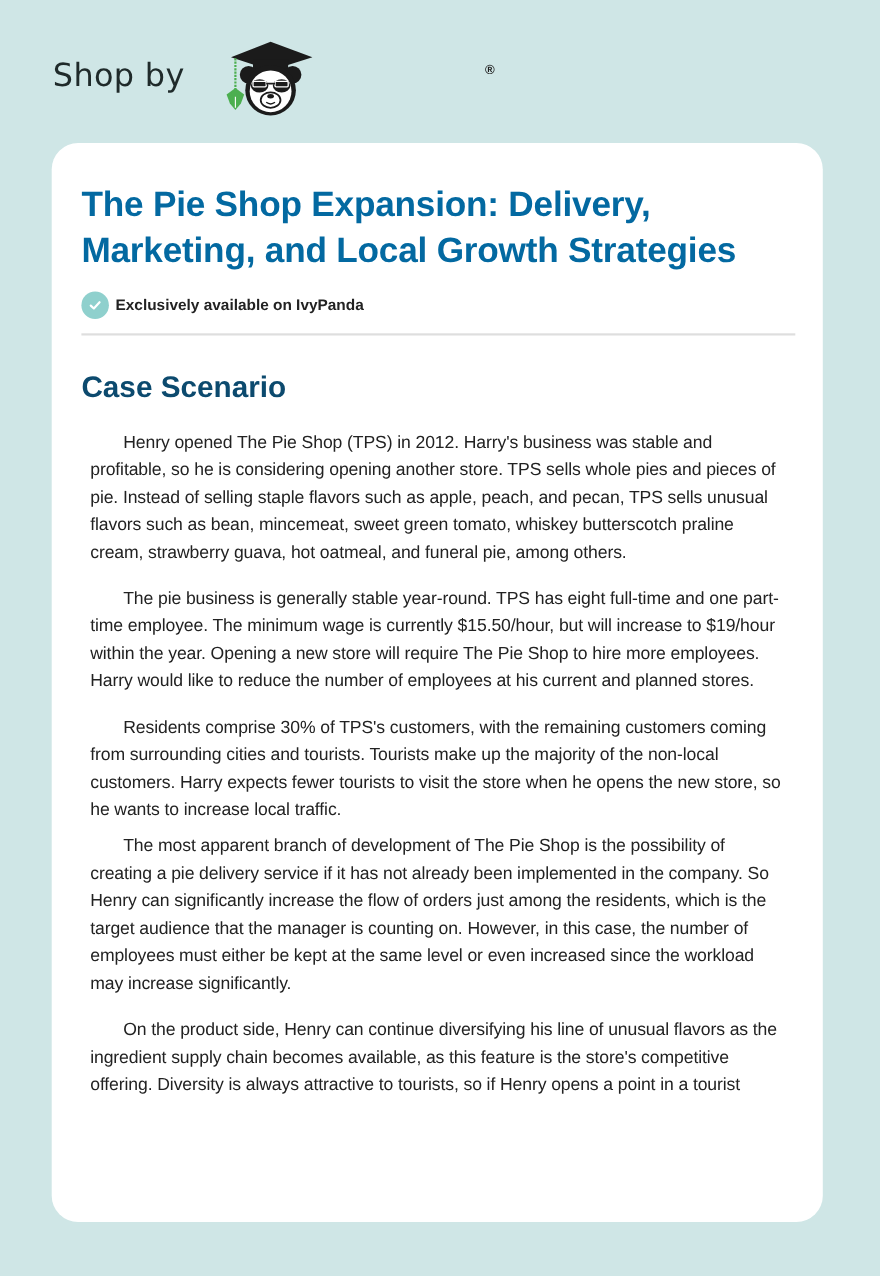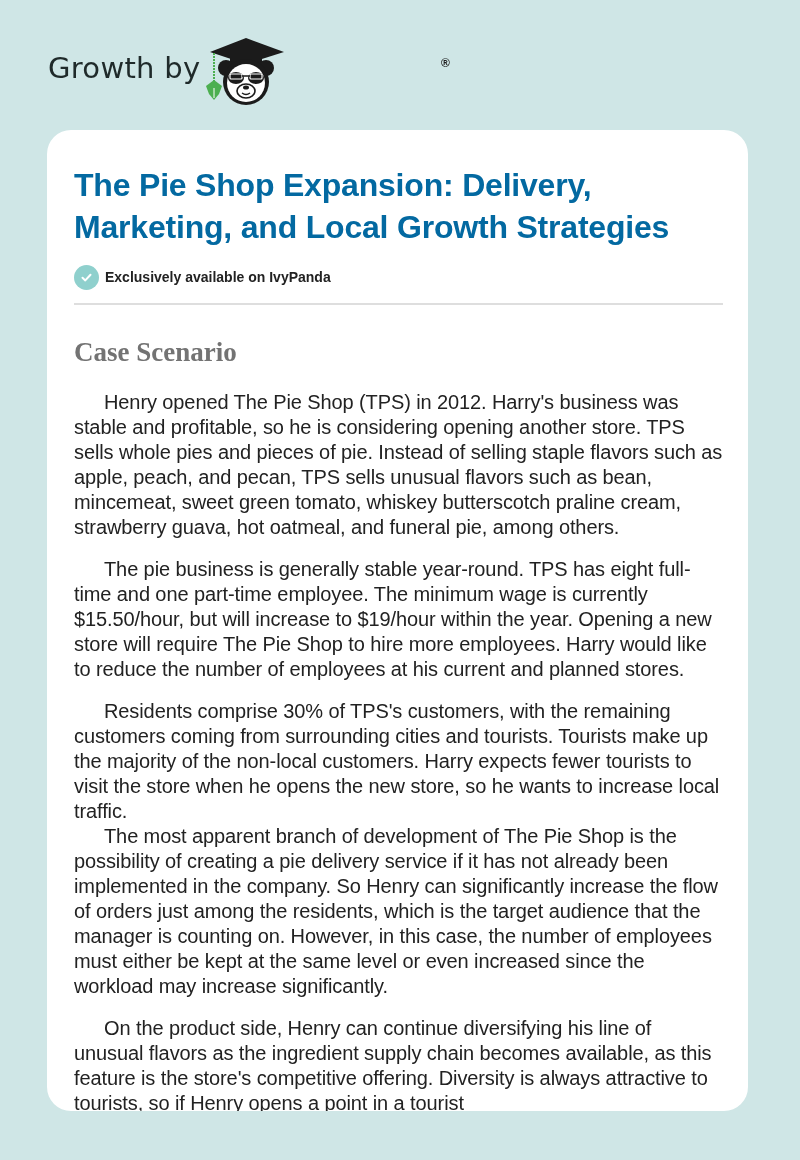--- a/index.html
+++ b/index.html
@@ -112,44 +112,44 @@
       background: #dedede;
     }
     .content {
       position: absolute;
       left: 27px;
       top: 190px;
       width: 652px;
     }
     .section-heading {
       margin: 0;
-      font-family: Liberation Serif, serif;
+      font-family: Liberation Sans, sans-serif;
       font-weight: bold;
       font-size: 27px;
       line-height: 48px;
-      color: #737373;
+      color: #0c4a6e;
     }
     .para {
-      margin: 0;
+      margin: 8px;
       font-family: "Liberation Sans", sans-serif;
-      font-size: 20px;
+      font-size: 16px;
       line-height: 25px;
       color: #222;
       text-indent: 30px;
       letter-spacing: -0.1px;
     }
     .h-case { margin-top: 8px; margin-bottom: 14px; }
     .p-gap { margin-bottom: 17px; }
     .h-growth { margin-top: 10px; margin-bottom: 13px; }
   </style>
 </head>
 <body>
 
 <div class="header">
-  <span class="essay-by">Growth by</span>
+  <span class="essay-by">Shop by</span>
   <svg class="logo-mark" viewBox="0 0 92 74" xmlns="http://www.w3.org/2000/svg">
 
     <polygon points="10,18 46,4 84,18 46,30" fill="#1b1b1b"></polygon>
     <rect x="30" y="20" width="32" height="10" fill="#1b1b1b"></rect>
 
     <line x1="14" y1="19" x2="14" y2="50" stroke="#4caf50" stroke-width="2" stroke-dasharray="2,1"></line>
     <path d="M6,52 L14,46 L22,52 L19,60 L14,66 L9,60 Z" fill="#4caf50"></path>
     <path d="M14,54 L14,64" stroke="#ffffff" stroke-width="1"></path>
 
     <circle cx="26" cy="34" r="8" fill="#1b1b1b"></circle>

